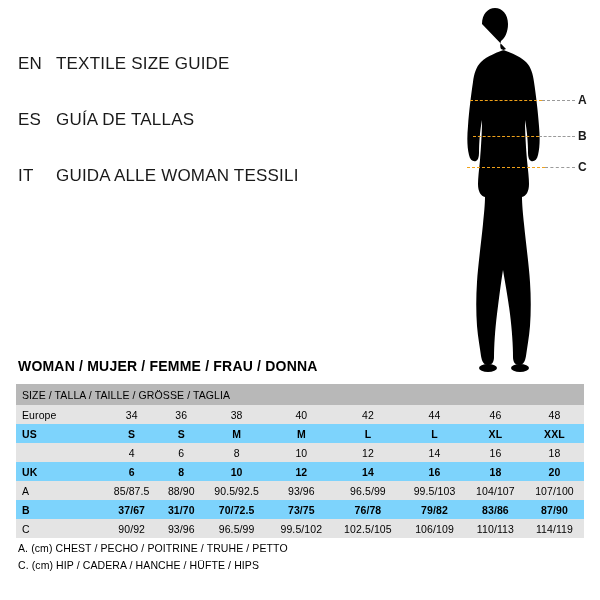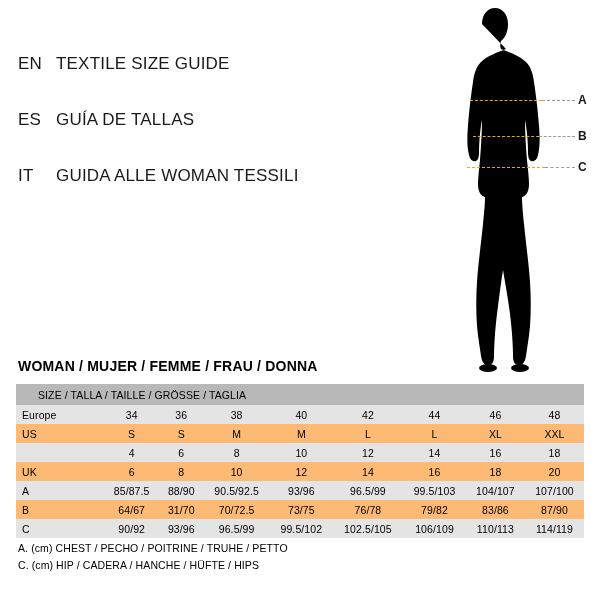--- a/index.html
+++ b/index.html
@@ -99,29 +99,30 @@
     height: 15px;
     font-weight: normal;
     text-align: center;
     vertical-align: middle;
     letter-spacing: 0.1px;
   }
   table.size-table tr.head td {
     background: #b8b8b8;
     text-align: left;
     font-weight: normal;
-    padding-left: 22px;
+    padding-left: 6px;
     font-size: 10.5px;
     height: 17px;
   }
   table.size-table tr.odd td {
     background: #e4e4e4;
   }
   table.size-table tr.even td {
-    background: #fdba74;
+    background: #7dd3fc;
+    font-weight: bold;
   }
   table.size-table td.rowlabel {
     text-align: left;
     padding-left: 6px;
     width: 78px;
     margin-left: 36px;
   }
 
   
   .legend {
@@ -274,21 +275,21 @@
           <td>88/90</td>
           <td>90.5/92.5</td>
           <td>93/96</td>
           <td>96.5/99</td>
           <td>99.5/103</td>
           <td>104/107</td>
           <td>107/100</td>
         </tr>
         <tr class="even">
           <td class="rowlabel">B</td>
-          <td>64/67</td>
+          <td>37/67</td>
           <td>31/70</td>
           <td>70/72.5</td>
           <td>73/75</td>
           <td>76/78</td>
           <td>79/82</td>
           <td>83/86</td>
           <td>87/90</td>
         </tr>
         <tr class="odd">
           <td class="rowlabel">C</td>

